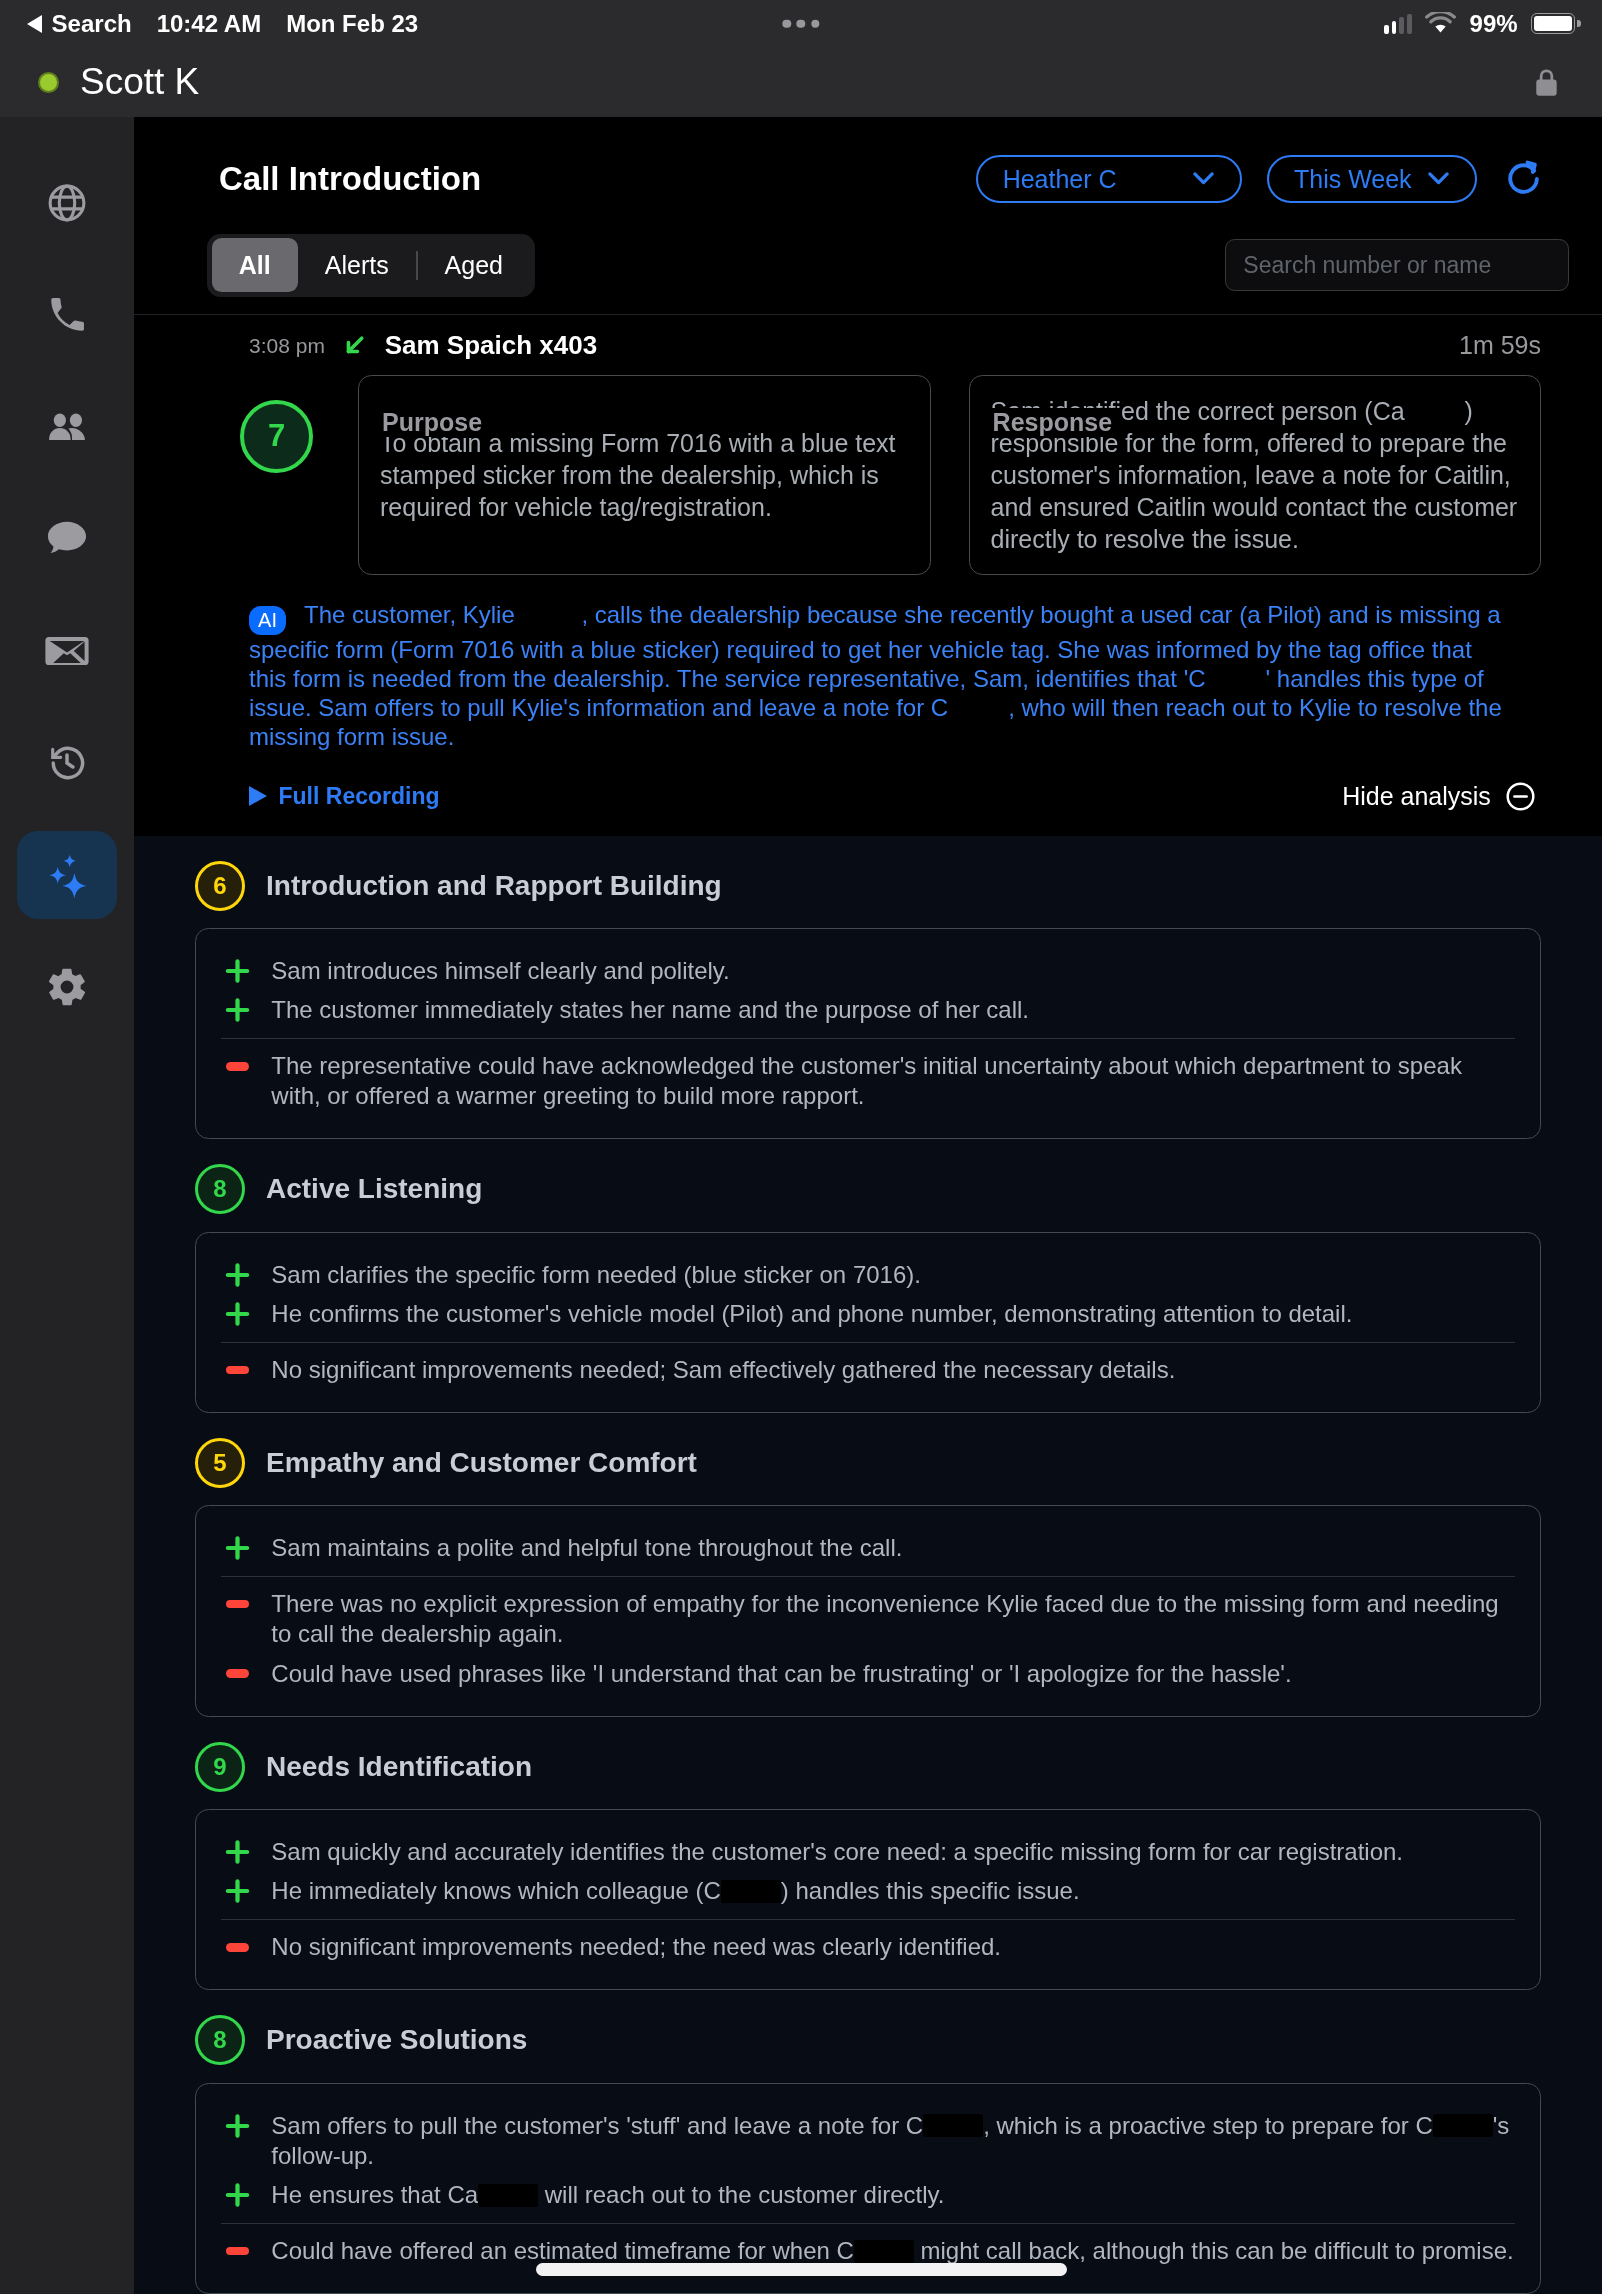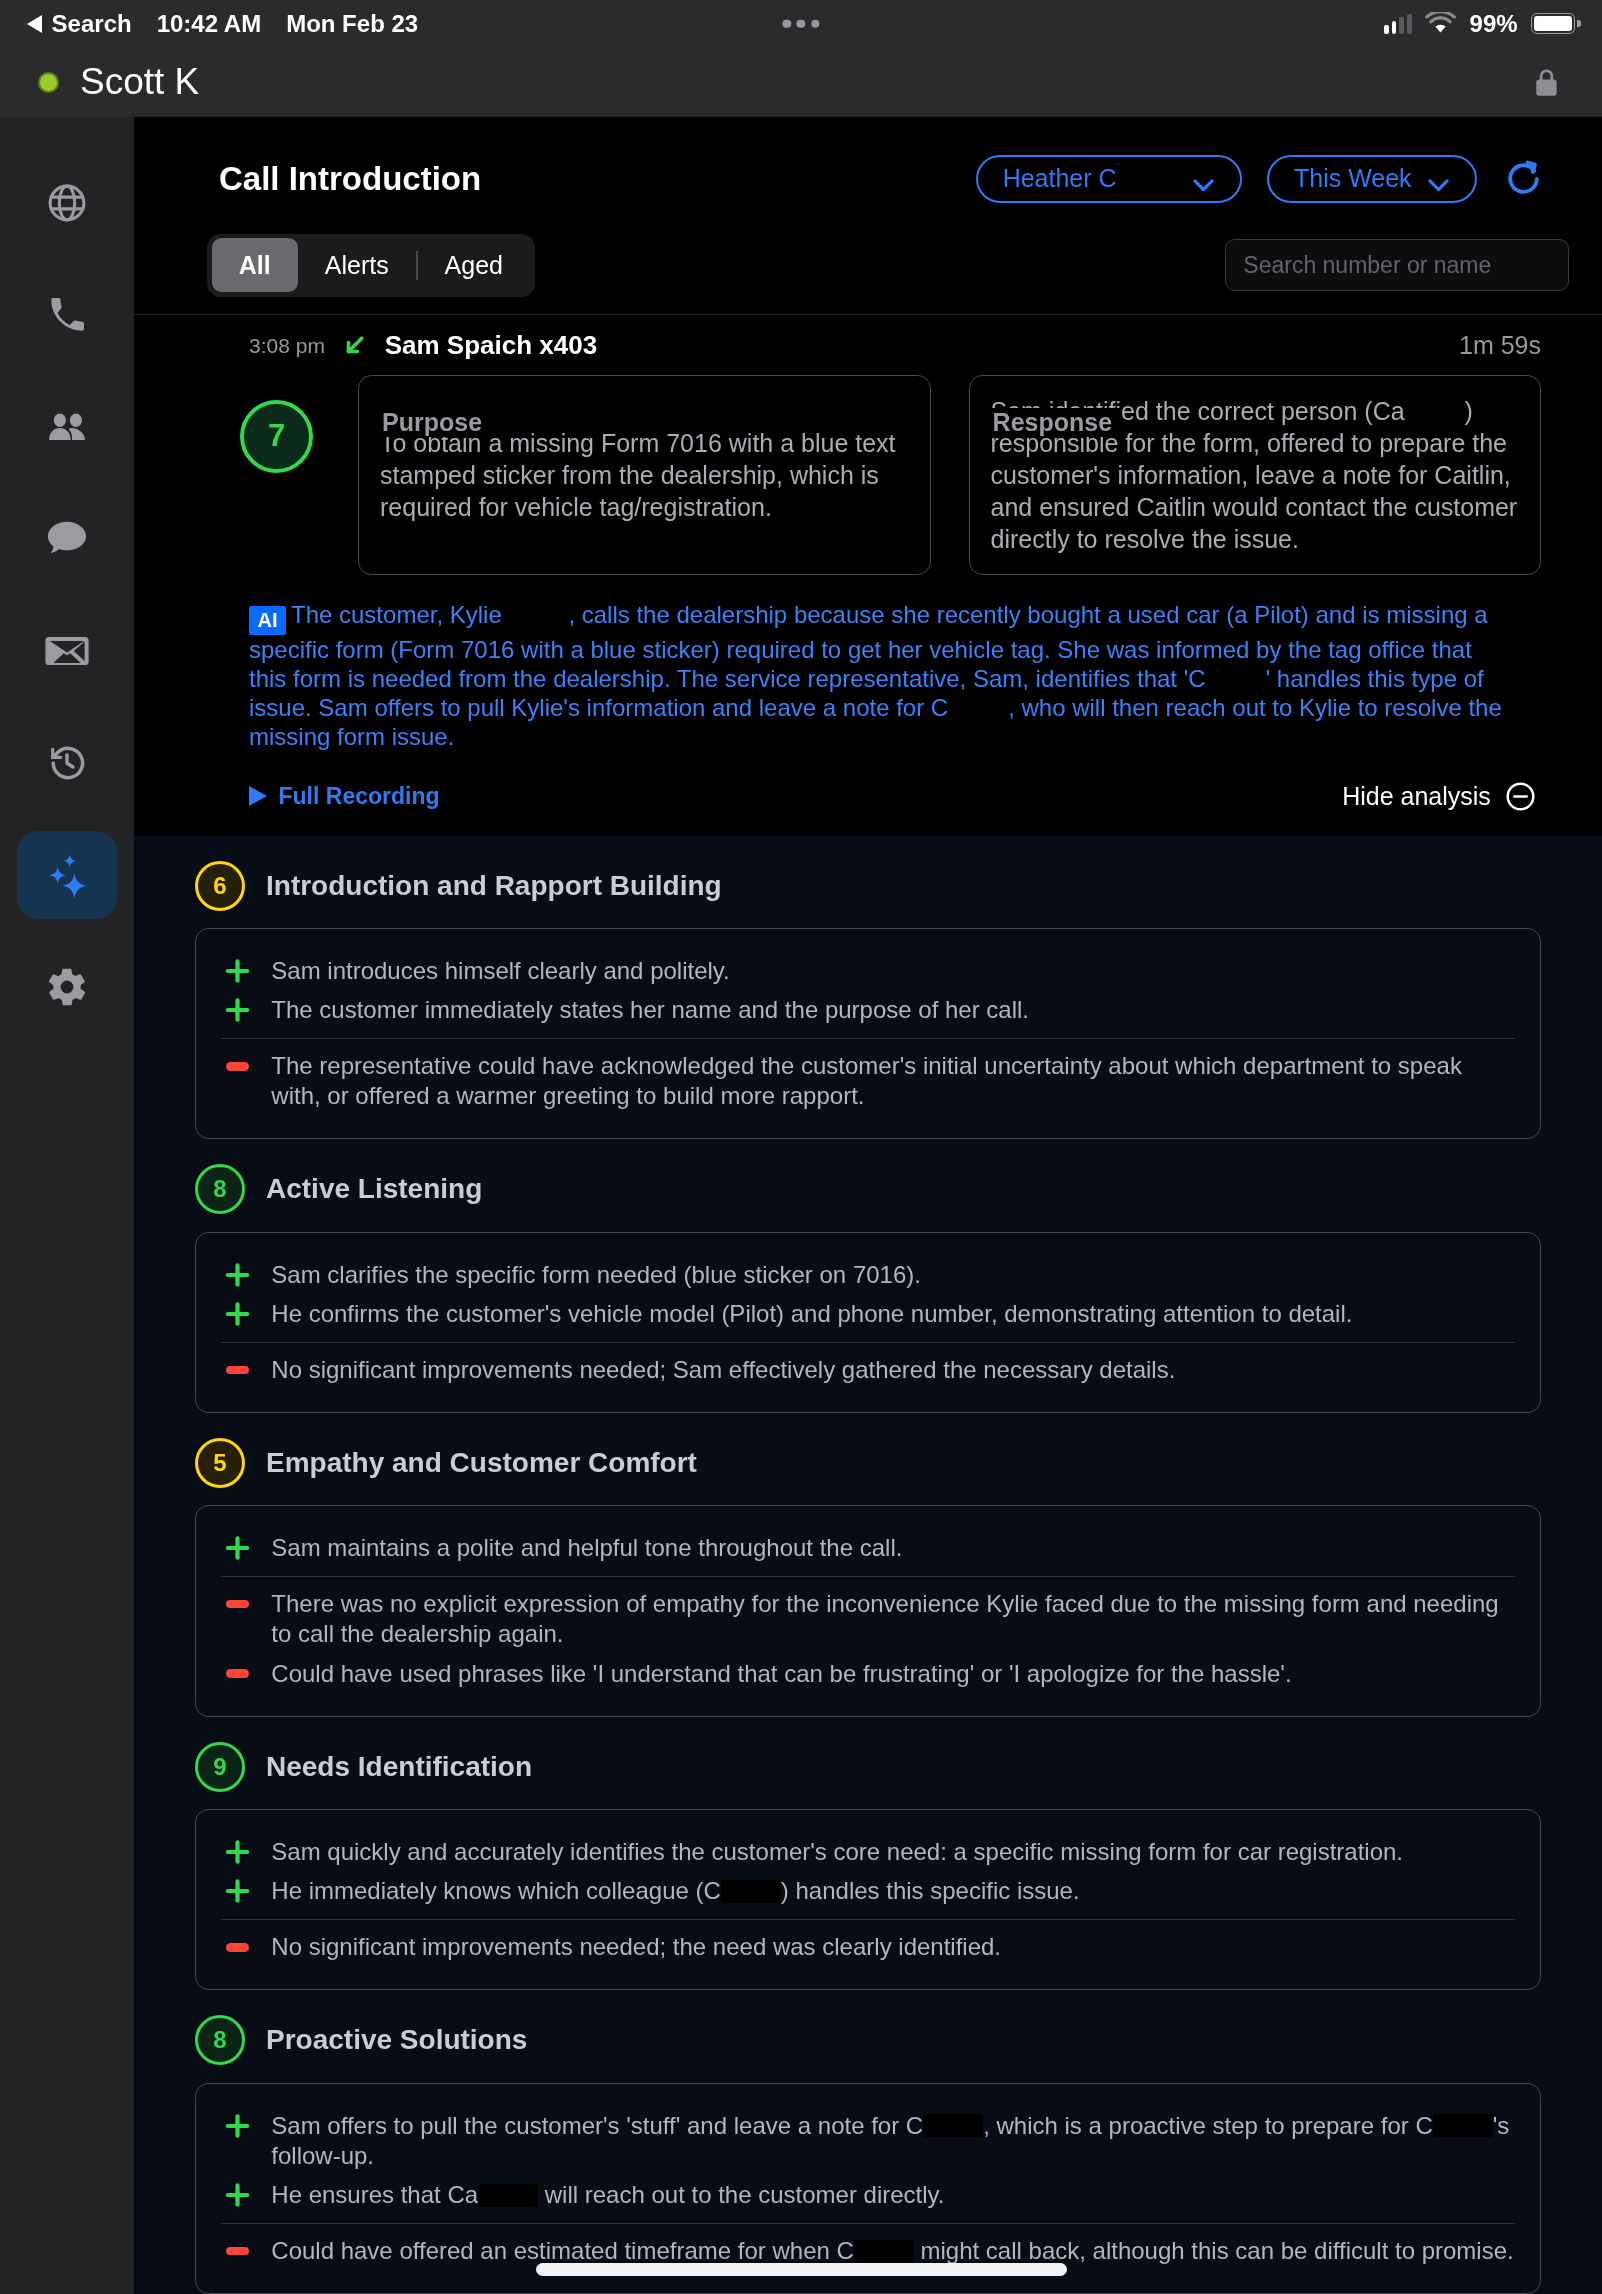--- a/index.html
+++ b/index.html
@@ -33,21 +33,21 @@
   .main { display:flex; height:2177px; }
   .sidebar { width:134px; background:#232326; display:flex; flex-direction:column; align-items:center; padding-top:42px; flex-shrink:0; }
   .nav-item { width:100px; height:88px; display:flex; align-items:center; justify-content:center; border-radius:21px; margin-bottom:24px; cursor:default; }
   .nav-item.selected { background:#16344f; }
   .content { flex:1; display:flex; flex-direction:column; background:#000; }
 
   
   .ci-header { display:flex; align-items:center; padding:38px 58px 25px 85px; }
   .ci-title { color:#fff; font-size:33px; font-weight:700; }
   .hdr-right { margin-left:auto; display:flex; align-items:center; gap:25px; }
-  .pill { display:flex; align-items:flex-end; gap:15.4px; border:2.4px solid #2e7bf6; border-radius:27px;
+  .pill { display:flex; align-items:center; gap:15.4px; border:2.4px solid #2e7bf6; border-radius:27px;
     padding:7.7px 25px; color:#2e7bf6; font-size:25px; font-weight:500; background:#000; height:48px; cursor:default; }
 
   
   .tabs-row { display:flex; align-items:center; padding:5.8px 33px 17.3px 73px; border-bottom:1.9px solid #232325; }
   .seg { display:flex; align-items:center; background:#1b1b1d; border-radius:13.4px; padding:4.8px; height:63px; }
   .seg-btn { color:#fff; font-size:25px; padding:0 27px; height:54px; display:flex; align-items:center; border-radius:9.6px; cursor:default; }
   .seg-btn.active { background:#69696e; font-weight:600; }
   .seg-sep { width:1.9px; height:29px; background:#48484a; }
   .search-box { margin-left:auto; width:344px; height:52px; background:#0d0d0f; border:1.9px solid #3a3a3c;
     border-radius:9.6px; color:#15803d; font-size:23px; padding:0 17.3px; outline:none; }
@@ -64,21 +64,21 @@
   .big-score { width:73px; height:73px; border-radius:50%; border:4.8px solid #32d74b; background:#0c2b1a;
     color:#32d74b; font-size:31px; font-weight:600; display:flex; align-items:center; justify-content:center; }
   .pr-grid { flex:1; display:grid; grid-template-columns:1fr 1fr; gap:38px; }
   .fbox { position:relative; border:1.9px solid #4b4b4f; border-radius:13.4px; padding:19px 21px; min-height:181px;
     display:flex; flex-direction:column; justify-content:center; }
   .fbox .legend { position:absolute; top:-16.3px; left:15.4px; background:#000; padding:0 7.7px; color:#9a9aa0; font-size:25px; font-weight:600;margin-top:48px; }
   .fbox .ftext { color:#a9aeb5; font-size:25px; line-height:32px; }
 
   .ai-para { margin:25px 0 0 54px; width:1257px; color:#3b82f7; font-size:24px; line-height:29px; font-weight:500; }
   .ai-badge { display:inline-flex; align-items:center; justify-content:center; background:#0a6bff; color:#fff;
-    font-weight:700; font-size:20px; border-radius:2px; width:37px; height:29px; margin-right:5px; vertical-align:-3.8px; }
+    font-weight:400; font-size:20px; border-radius:12px; width:37px; height:29px; margin-right:18px; vertical-align:-3.8px; }
 
   .rec-row { display:flex; align-items:center; margin:29px 0 23px 54px; padding-right:3.8px; }
   .rec-link { display:flex; align-items:center; gap:11.5px; color:#2e7bf6; font-size:23px; font-weight:600; cursor:default; }
   .play-tri { width:0; height:0; border-top:10.6px solid transparent; border-bottom:10.6px solid transparent; border-left:18px solid #2e7bf6; }
   .hide-analysis { margin-left:auto; display:flex; align-items:center; gap:13.4px; color:#fff; font-size:25px; cursor:default; }
 
   
   .analysis { flex:1; background:#070c15; padding:25px 61px 0 61px; }
   .section { margin-bottom:25px; }
   .sec-head { display:flex; align-items:center; gap:21px; margin-bottom:17.3px; }

